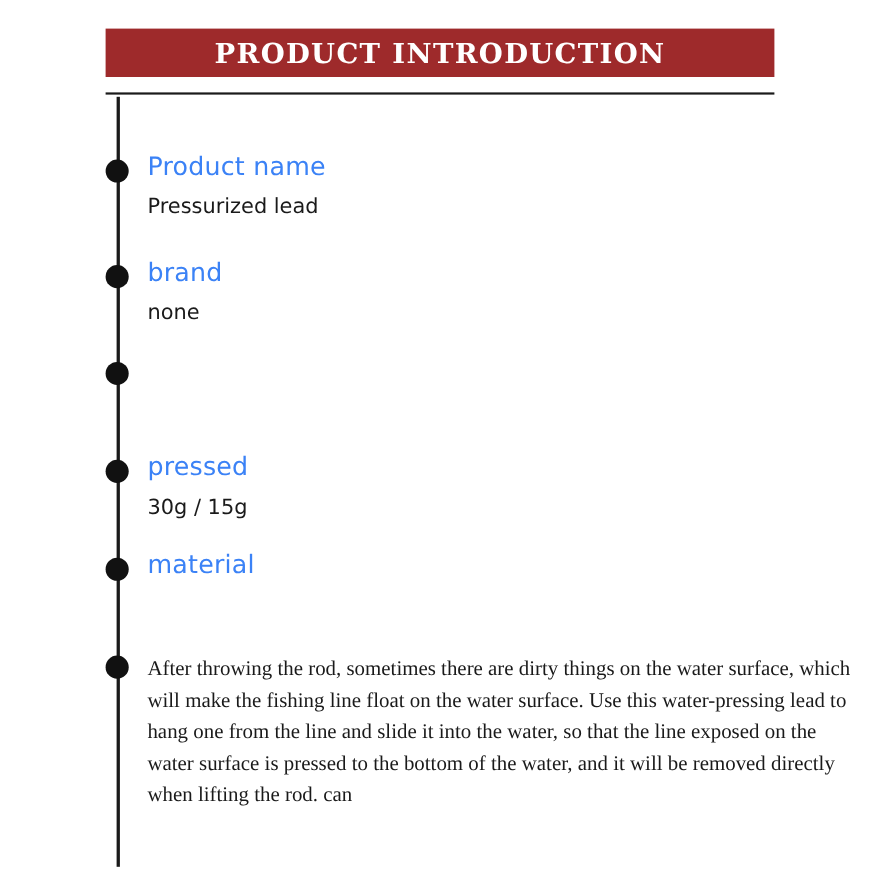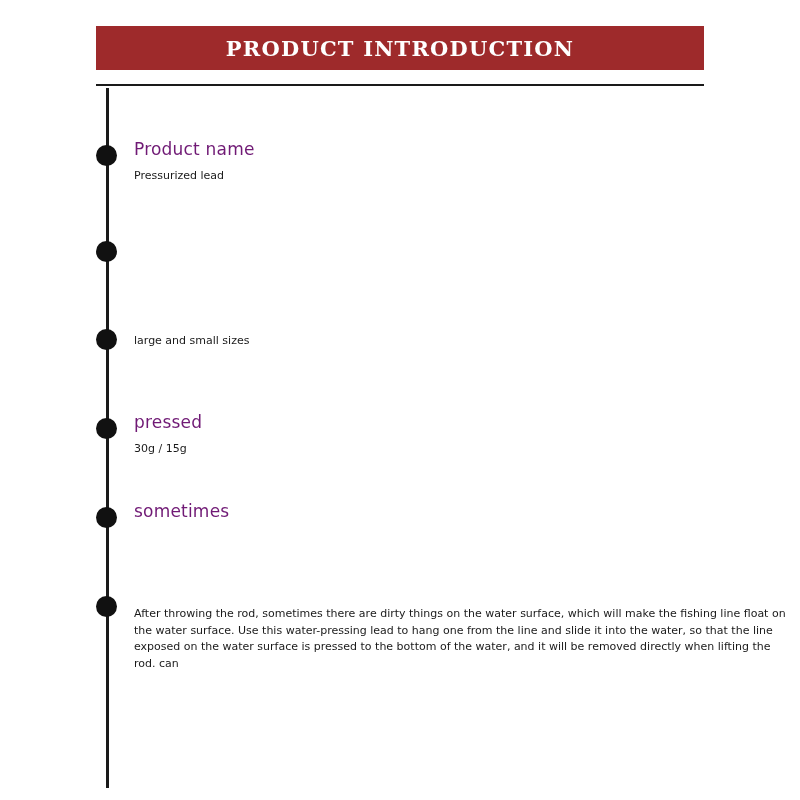--- a/index.html
+++ b/index.html
@@ -28,21 +28,21 @@
     width: 608px;
     height: 44px;
     background: #9e2a2b;
     display: flex;
     align-items: center;
     justify-content: center;
   }
   .header-title {
     color: #ffffff;
     font-family: "DejaVu Serif", serif;
-    font-size: 21px;
+    font-size: 25px;
     font-weight: 700;
     letter-spacing: 1.2px;
     white-space: nowrap;
   }
   .header-rule {
     position: absolute;
     left: 96px;
     top: 84px;
     width: 608px;
     height: 2px;
@@ -75,36 +75,37 @@
     top: 5px;
     width: 21px;
     height: 21px;
     border-radius: 50%;
     background: #111111;
   }
   .item-text {
     margin-left: 38px;
   }
   .item-title {
-    font-size: 17px;
+    font-size: 23px;
     font-weight: 400;
-    color: #701a75;
+    color: #3b82f6;
     line-height: 1.1;
     letter-spacing: 0.2px;
   }
   .item-desc {
     margin-top: 9px;
-    font-size: 11px;
+    font-size: 19px;
     line-height: 1.48;
     color: #1a1a1a;
     max-width: 655px;
   }
   .item-desc.long {
-    margin-top: 15px;
+    margin-top: 4px;
     line-height: 1.5;
+    font-family: Liberation Serif, serif;
   }
 </style>
 </head>
 <body>
 
 <div class="page">
 
   <div class="header-band">
     <div class="header-title">PRODUCT INTRODUCTION</div>
   </div>
@@ -118,42 +119,43 @@
       <div class="dot"></div>
       <div class="item-text">
         <div class="item-title">Product name</div>
         <div class="item-desc">Pressurized lead</div>
       </div>
     </div>
 
     <div class="item" style="top:236px">
       <div class="dot"></div>
       <div class="item-text">
+        <div class="item-title">brand</div>
+        <div class="item-desc">none</div>
       </div>
     </div>
 
     <div class="item" style="top:324px">
       <div class="dot"></div>
       <div class="item-text">
-        <div class="item-desc">large and small sizes</div>
       </div>
     </div>
 
     <div class="item" style="top:413px">
       <div class="dot"></div>
       <div class="item-text">
         <div class="item-title">pressed</div>
         <div class="item-desc">30g / 15g</div>
       </div>
     </div>
 
     <div class="item" style="top:502px">
       <div class="dot"></div>
       <div class="item-text">
-        <div class="item-title">sometimes</div>
+        <div class="item-title">material</div>
       </div>
     </div>
 
     <div class="item" style="top:591px">
       <div class="dot"></div>
       <div class="item-text">
         <div class="item-desc long">After throwing the rod, sometimes there are dirty things on the water surface, which will make the fishing line float on the water surface. Use this water-pressing lead to hang one from the line and slide it into the water, so that the line exposed on the water surface is pressed to the bottom of the water, and it will be removed directly when lifting the rod. can</div>
       </div>
     </div>
 

